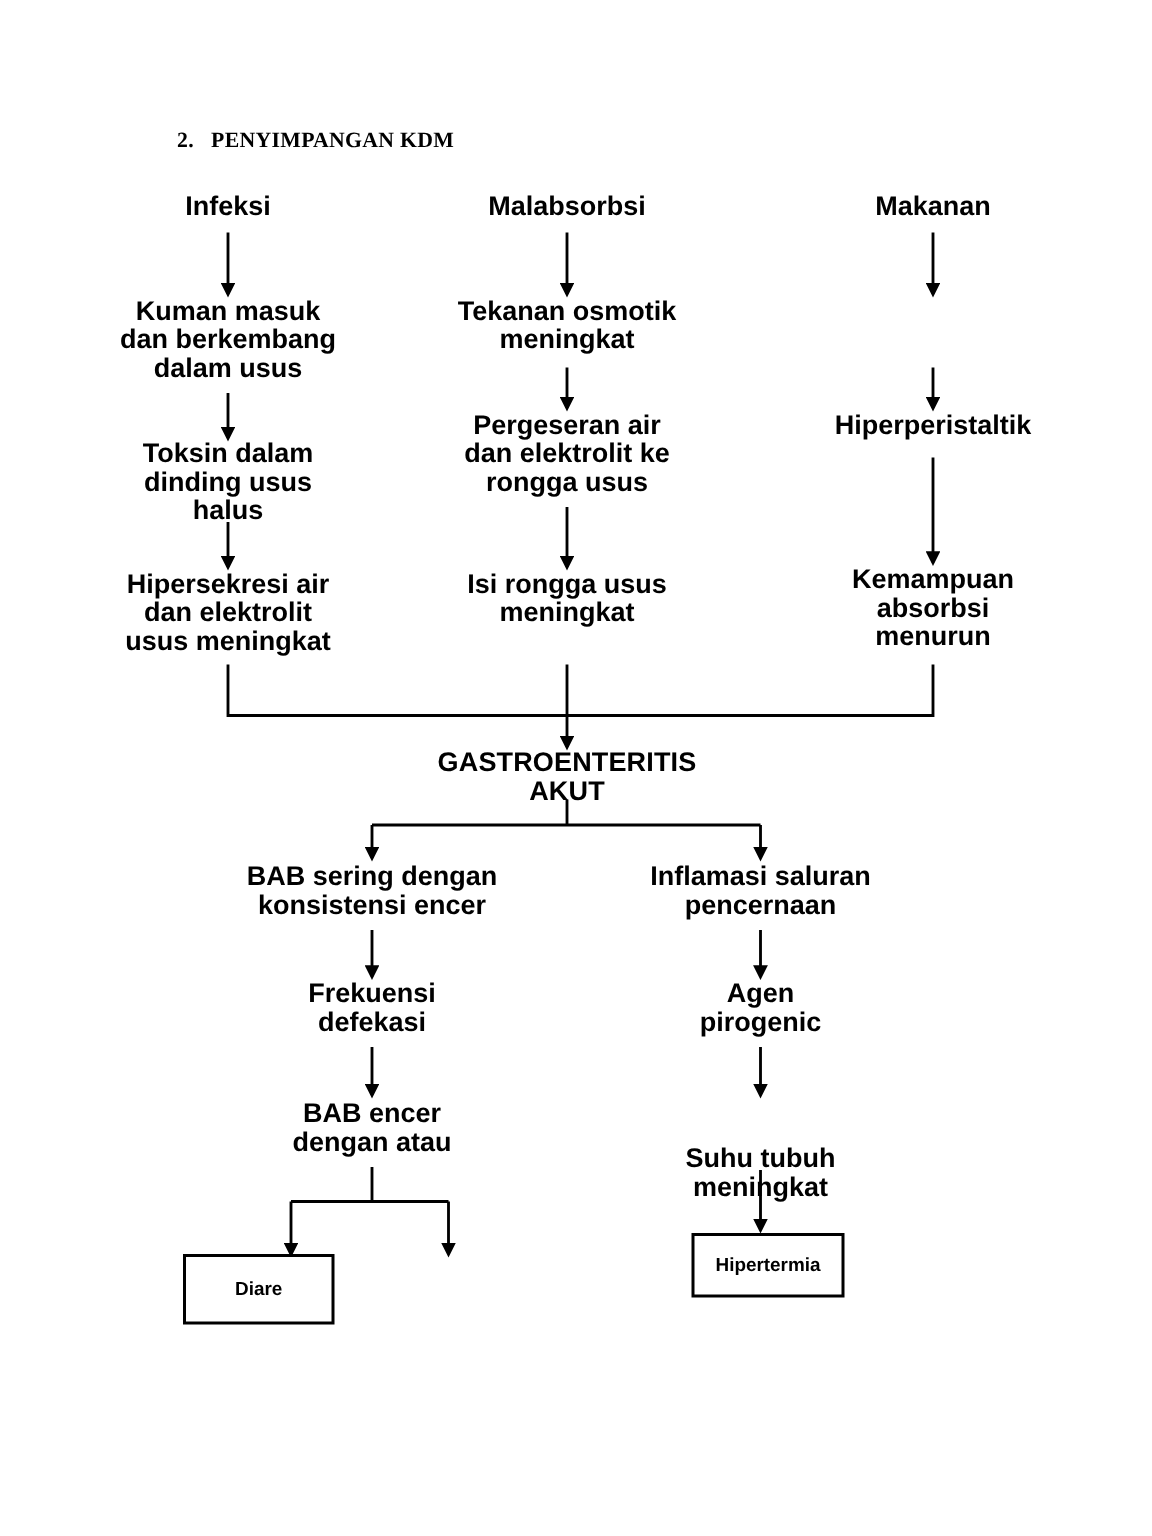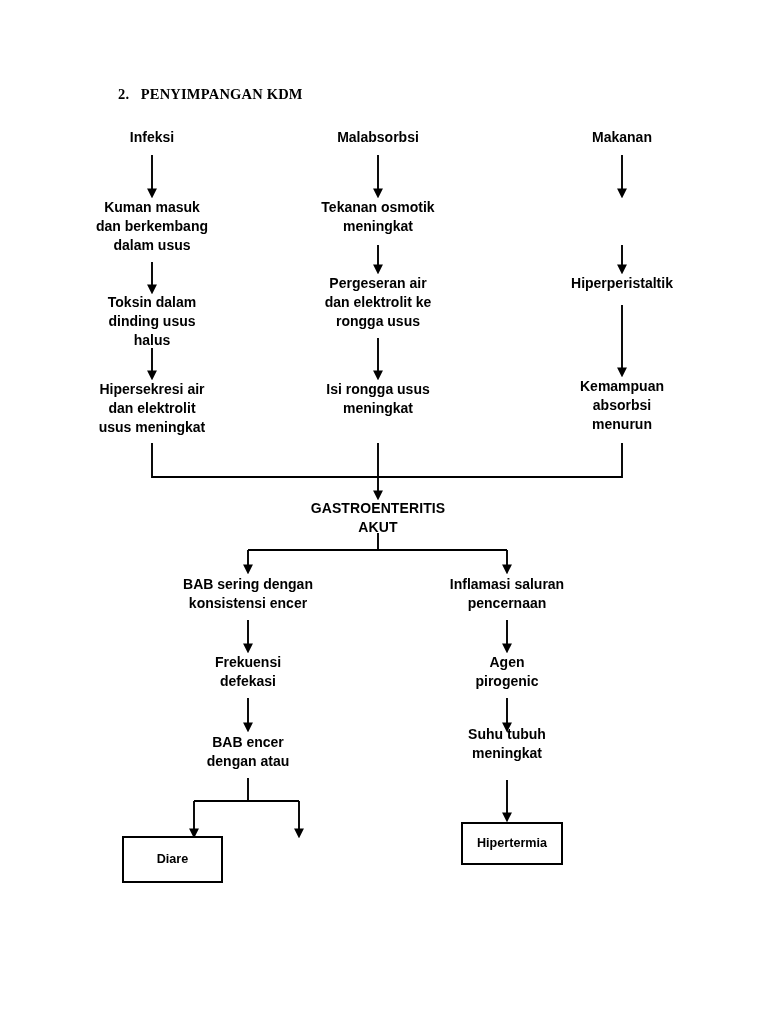--- a/index.html
+++ b/index.html
@@ -33,21 +33,21 @@
     font-size: 14.5px;
     color: #000;
     white-space: pre;
     letter-spacing: 0.2px;
   }
   .node {
     position: absolute;
     text-align: center;
     font-family: "Liberation Sans", sans-serif;
     font-weight: bold;
-    font-size: 14px;
+    font-size: 18px;
     line-height: 19px;
     color: #000;
     transform: translateX(-50%);
     white-space: pre-line;
   }
   .node.caps {
     letter-spacing: 0.1px;
   }
   .boxnode {
     position: absolute;
@@ -166,19 +166,19 @@
   <div class="node" style="left:507px; top:575px; width:210px;">Inflamasi saluran
 pencernaan</div>
 
   <div class="node" style="left:248px; top:653px; width:180px;">Frekuensi
 defekasi</div>
   <div class="node" style="left:507px; top:653px; width:180px;">Agen
 pirogenic</div>
 
   <div class="node" style="left:248px; top:733px; width:180px;">BAB encer
 dengan atau</div>
-  <div class="node" style="left:507px; top:725px; width:180px;">Suhu tubuh
+  <div class="node" style="left:507px; top:763px; width:180px;">Suhu tubuh
 meningkat</div>
 
   <div class="boxnode" style="left:122px; top:836px; width:101px; height:47px;">Diare</div>
   <div class="boxnode" style="left:461px; top:822px; width:102px; height:43px;text-align:center;">Hipertermia</div>
 
 </div>
 
 </body></html>

